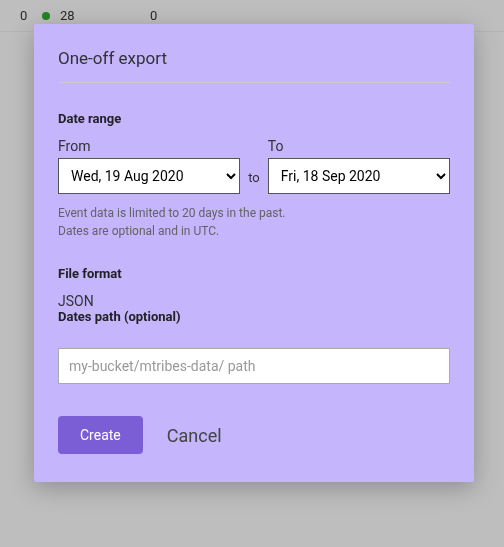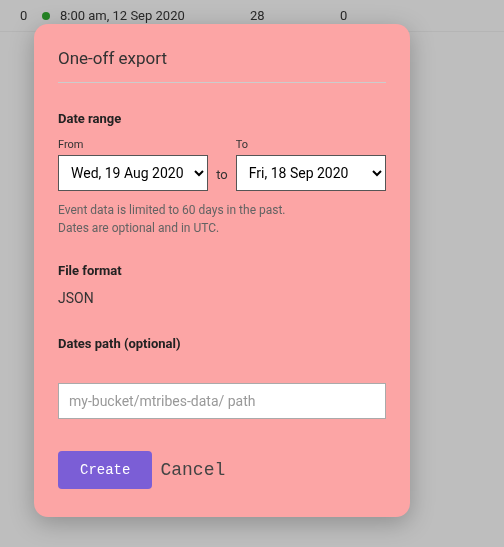--- a/index.html
+++ b/index.html
@@ -43,23 +43,23 @@
     }
     .overlay {
       position: absolute;
       inset: 0;
       background: rgba(0,0,0,0.18);
     }
     .modal {
       position: absolute;
       left: 34px;
       top: 24px;
-      width: 376px;
-      background: #fca5a5;
-      border-radius: 14px;
+      width: 440px;
+      background: #c4b5fd;
+      border-radius: 2px;
       box-shadow: 0 6px 24px rgba(0,0,0,0.25);
       padding: 24px 24px 28px 24px;
     }
     .modal-title {
       font-size: 17px;
       font-weight: 400;
       color: #333;
       padding-bottom: 14px;
       border-bottom: 1px solid #ccc;
       margin-bottom: 28px;
@@ -73,21 +73,21 @@
     .date-row {
       display: flex;
       align-items: flex-end;
       gap: 8px;
       margin-bottom: 10px;
     }
     .date-col {
       flex: 1;
     }
     .field-label {
-      font-size: 11px;
+      font-size: 14px;
       color: #333;
       margin-bottom: 4px;
       display: block;
     }
     .select {
       width: 100%;
       height: 36px;
       padding: 4px 8px;
       font-size: 14px;
       border: 1px solid #555;
@@ -102,40 +102,38 @@
     .hint {
       font-size: 12px;
       color: #636363;
       line-height: 1.5;
       margin-bottom: 26px;
     }
     .format-value {
       font-size: 14px;
       color: #333;
       margin-top: 6px;
-      margin-bottom: 30px;
     }
     .text-input {
       width: 100%;
       height: 36px;
       padding: 8px 10px;
       font-size: 14px;
       border: 1px solid #aaa;
       font-family: inherit;
-      margin-top: 20px;
+      margin-top: 12px;
       margin-bottom: 32px;
     }
     .text-input::placeholder {
       color: #999;
     }
     .button-row {
       display: flex;
       align-items: center;
-      gap: 8px;
-      font-family: Liberation Mono, monospace;
+      gap: 24px;
     }
     .btn-primary {
       background: #7b5ed6;
       color: #fff;
       border: none;
       padding: 11px 22px;
       font-size: 14px;
       border-radius: 4px;
       cursor: pointer;
       font-family: inherit;
@@ -149,21 +147,20 @@
       font-family: inherit;
     }
   </style>
 </head>
 <body>
 
 <div class="backdrop">
   <div class="backdrop-row">
     <span style="width:22px;">0</span>
     <span class="status-dot"></span>
-    <span class="backdrop-cell">8:00 am, 12 Sep 2020</span>
     <span class="backdrop-cell-num">28</span>
     <span class="backdrop-cell-num">0</span>
   </div>
 </div>
 
 <div class="overlay"></div>
 
 <div class="modal">
   <h2 class="modal-title">One-off export</h2>
 
@@ -178,21 +175,21 @@
       </div>
       <div class="to-label">to</div>
       <div class="date-col">
         <label class="field-label">To</label>
         <select class="select">
           <option>Fri, 18 Sep 2020</option>
         </select>
       </div>
     </div>
     <div class="hint">
-      <span>Event data is limited to 60 days in the past.</span><br>
+      <span>Event data is limited to 20 days in the past.</span><br>
       <span>Dates are optional and in UTC.</span>
     </div>
   </div>
 
   <div>
     <div class="section-heading">File format</div>
     <div class="format-value">JSON</div>
   </div>
 
   <div>

